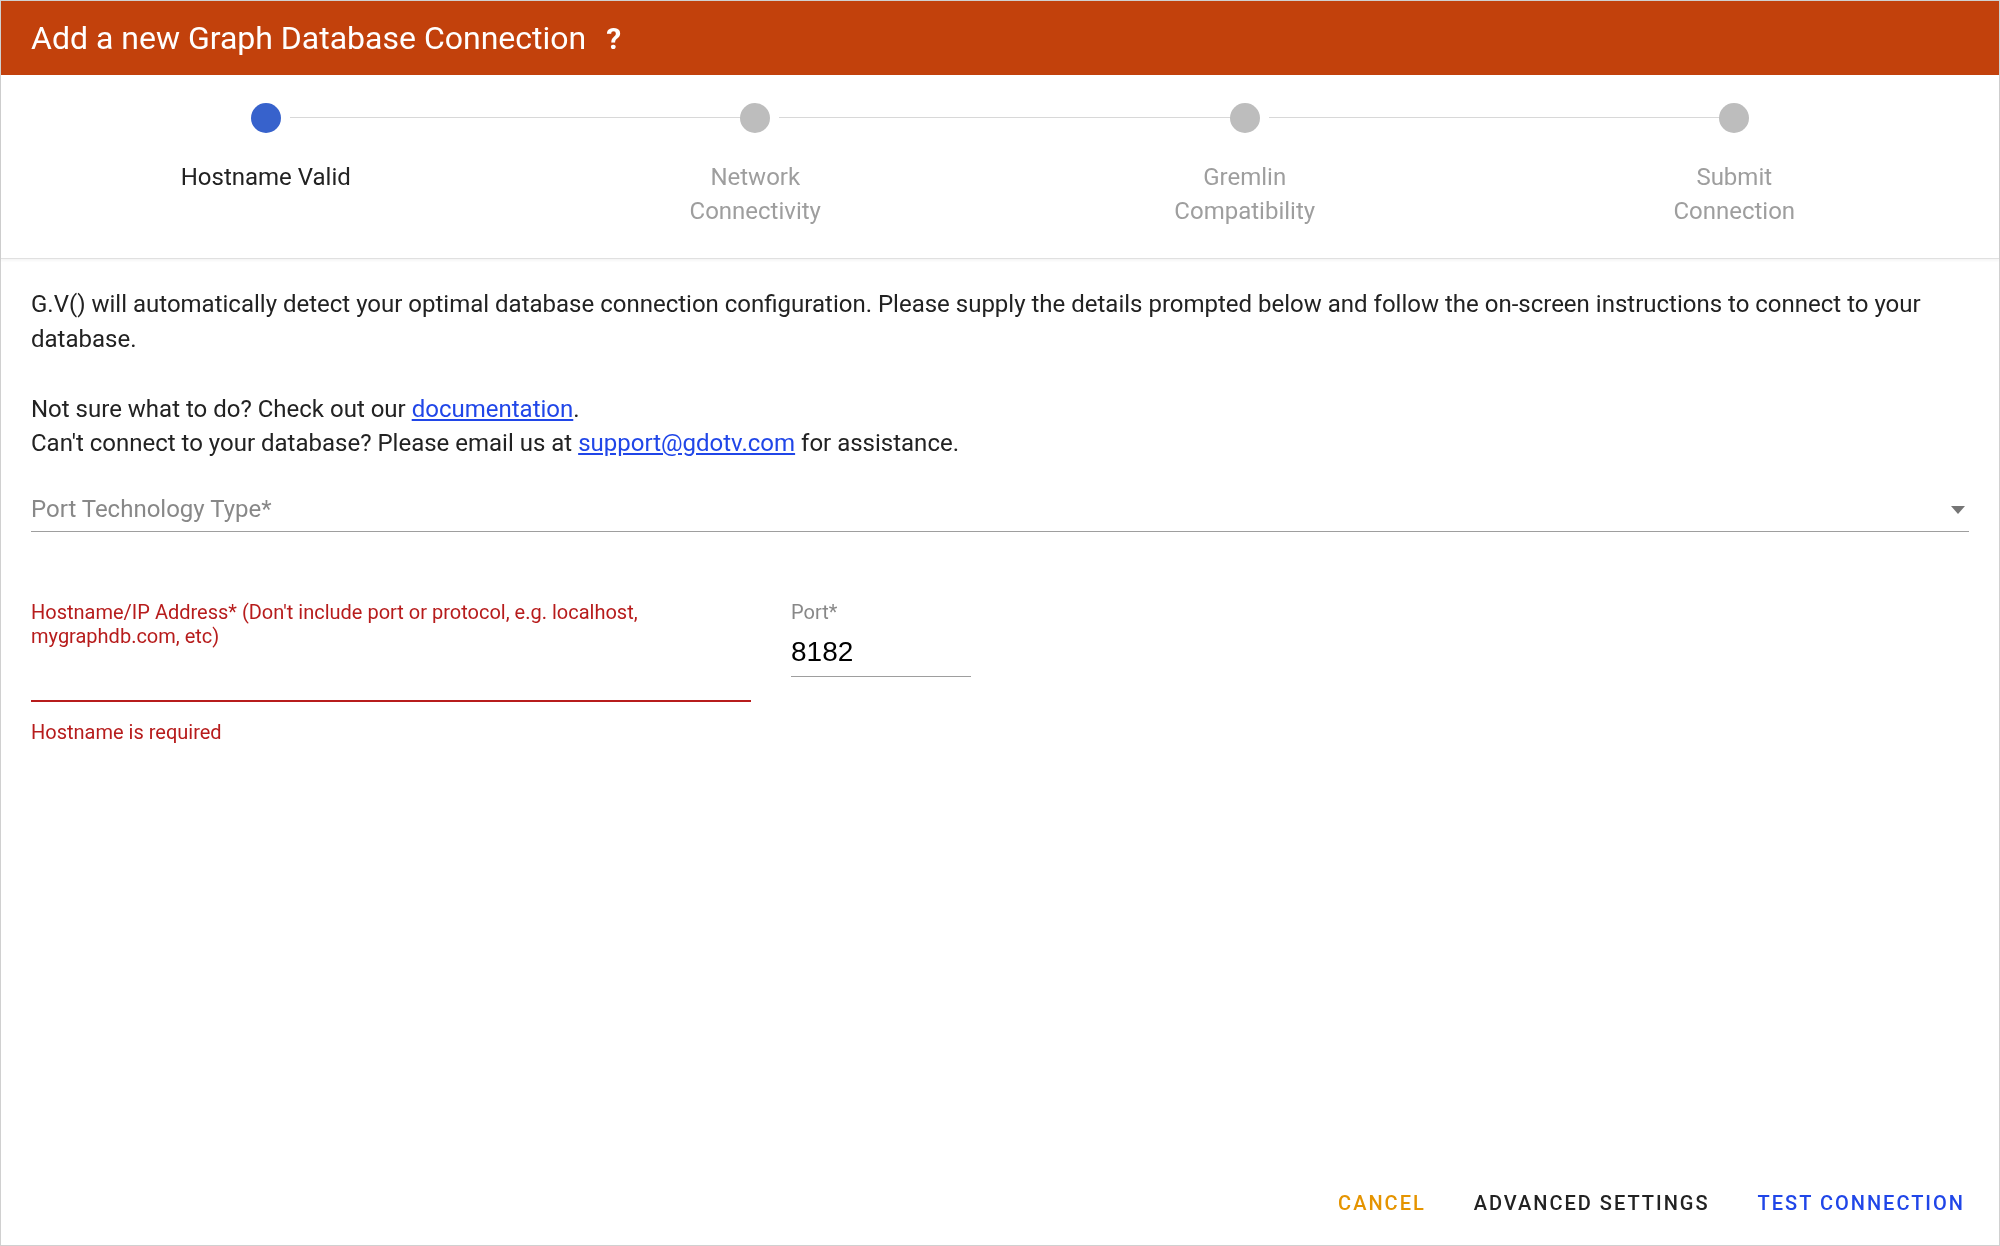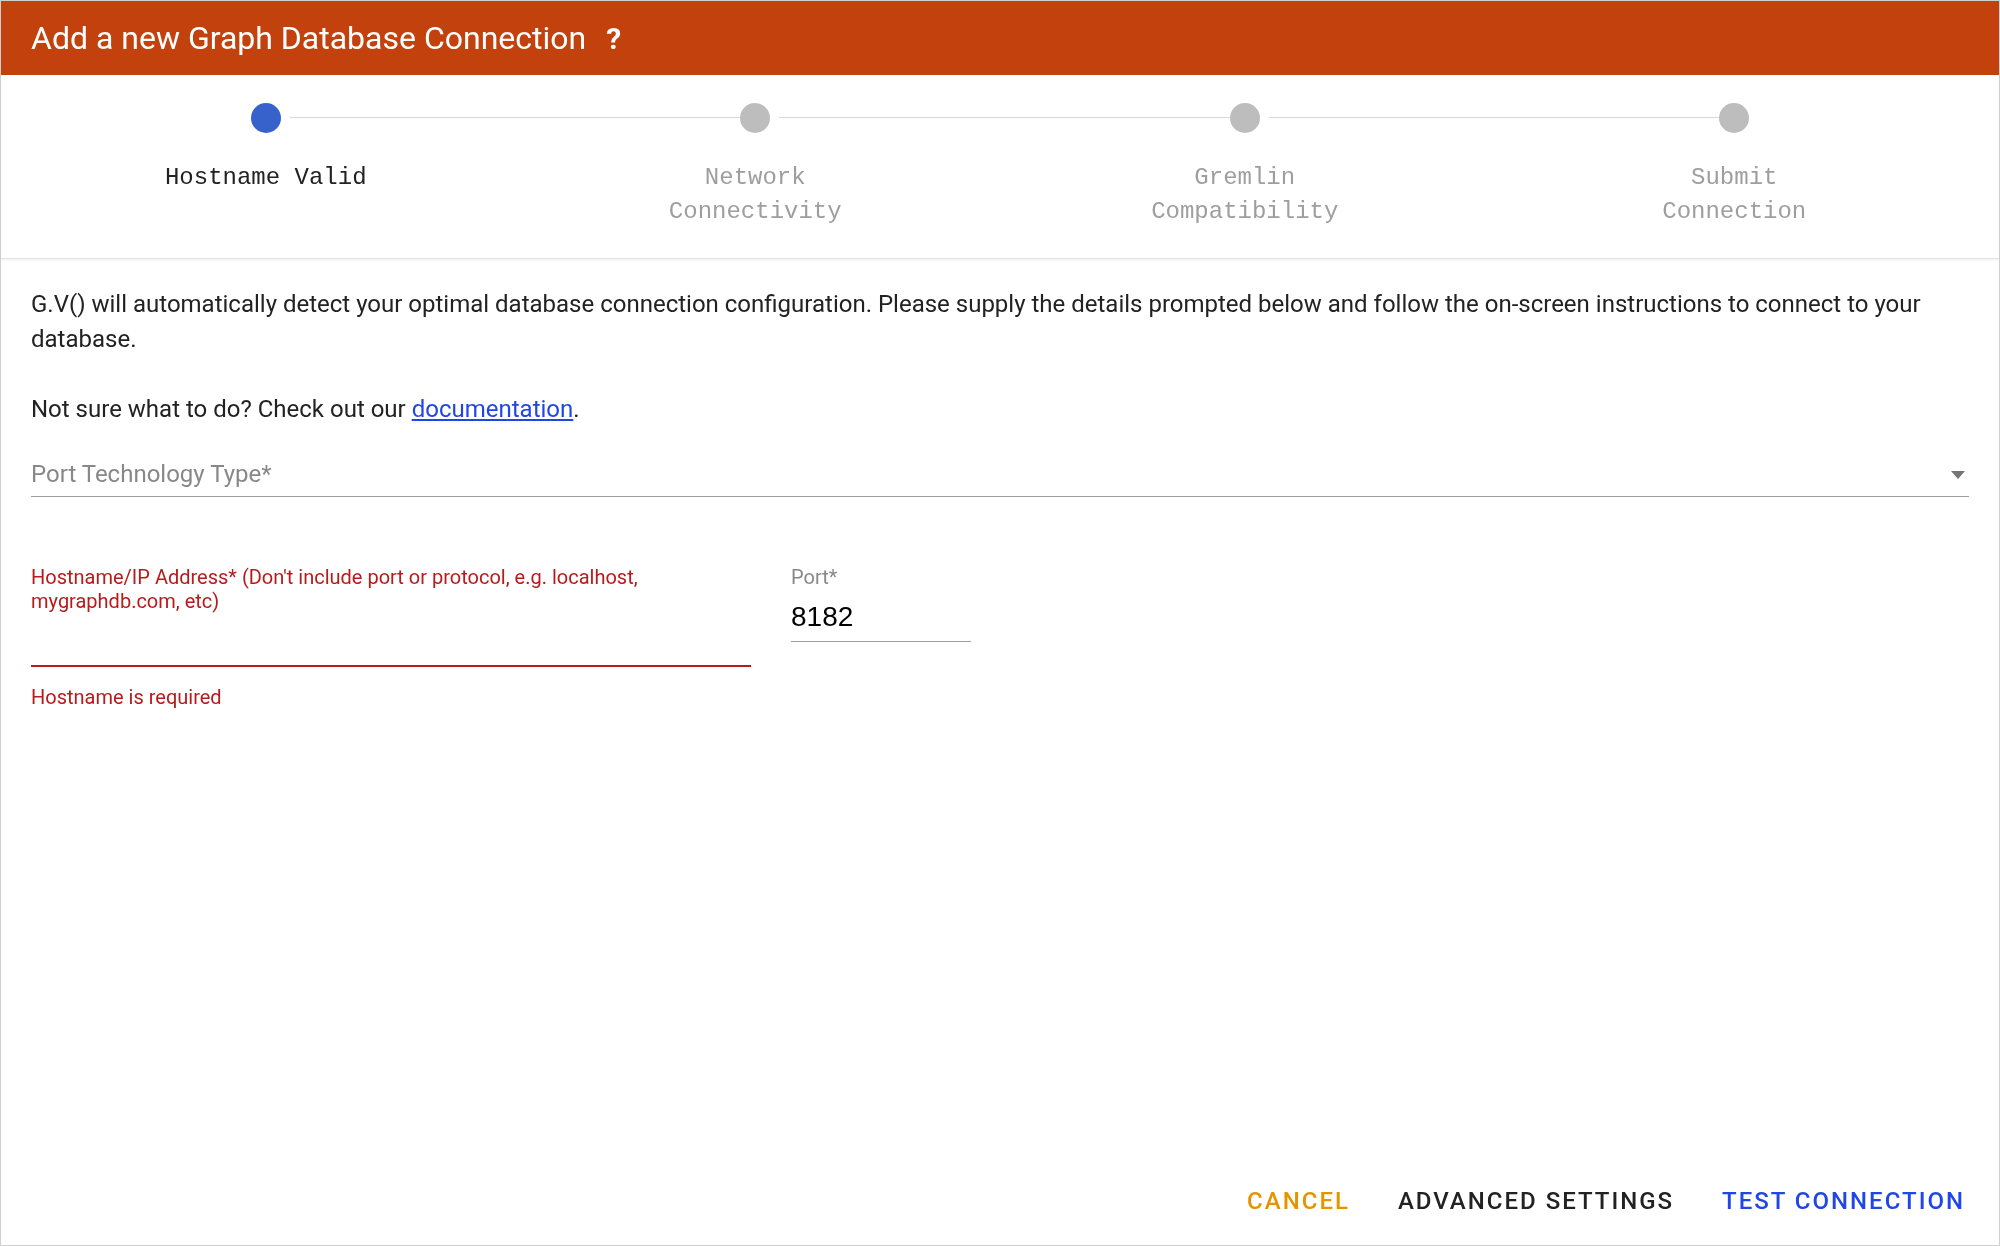--- a/index.html
+++ b/index.html
@@ -35,21 +35,20 @@
     padding: 28px 20px 30px 20px;
     border-bottom: 1px solid #e0e0e0;
     box-shadow: 0 2px 2px rgba(0,0,0,0.04);
   }
   .step {
     flex: 1;
     display: flex;
     flex-direction: column;
     align-items: center;
     position: relative;
-    font-family: Liberation Mono, monospace;
   }
   .step-circle {
     width: 30px;
     height: 30px;
     border-radius: 50%;
     background: #bdbdbd;
     z-index: 2;
   }
   .step.active .step-circle {
     background: #3762cc;
@@ -142,21 +141,21 @@
   .select-caret svg { display: block; }
   .footer {
     display: flex;
     justify-content: flex-end;
     gap: 40px;
     padding: 20px 30px 24px 30px;
   }
   .footer-btn {
     background: none;
     border: none;
-    font-size: 24px;
+    font-size: 20px;
     letter-spacing: 2px;
     font-weight: 500;
     cursor: pointer;
     padding: 6px 4px;
     font-family: inherit;
   }
   .btn-cancel { color: #e59400; }
   .btn-advanced { color: #222; }
   .btn-test { color: #2046e8; }
 </style>
@@ -194,20 +193,23 @@
 Connection</div>
     </div>
   </div>
 
   <div class="body">
     <div class="intro">
       <p>G.V() will automatically detect your optimal database connection configuration. Please supply the details prompted below and follow the on-screen instructions to connect to your database.</p>
       <br>
       <p>
         <span>Not sure what to do? Check out our </span><a href="#">documentation</a><span>.</span>
+      </p>
+      <p>
+        <span>Can't connect to your database? Please email us at </span><a href="#">support@gdotv.com</a><span> for assistance.</span>
       </p>
     </div>
 
     <div class="field tech">
       <div class="select-wrap">
         <span class="select-placeholder">Port Technology Type*</span>
         <span class="select-caret">
           <svg width="14" height="8" viewBox="0 0 14 8">
               <path d="M0 0 L7 8 L14 0 Z" fill="#757575"></path>
             </svg>

